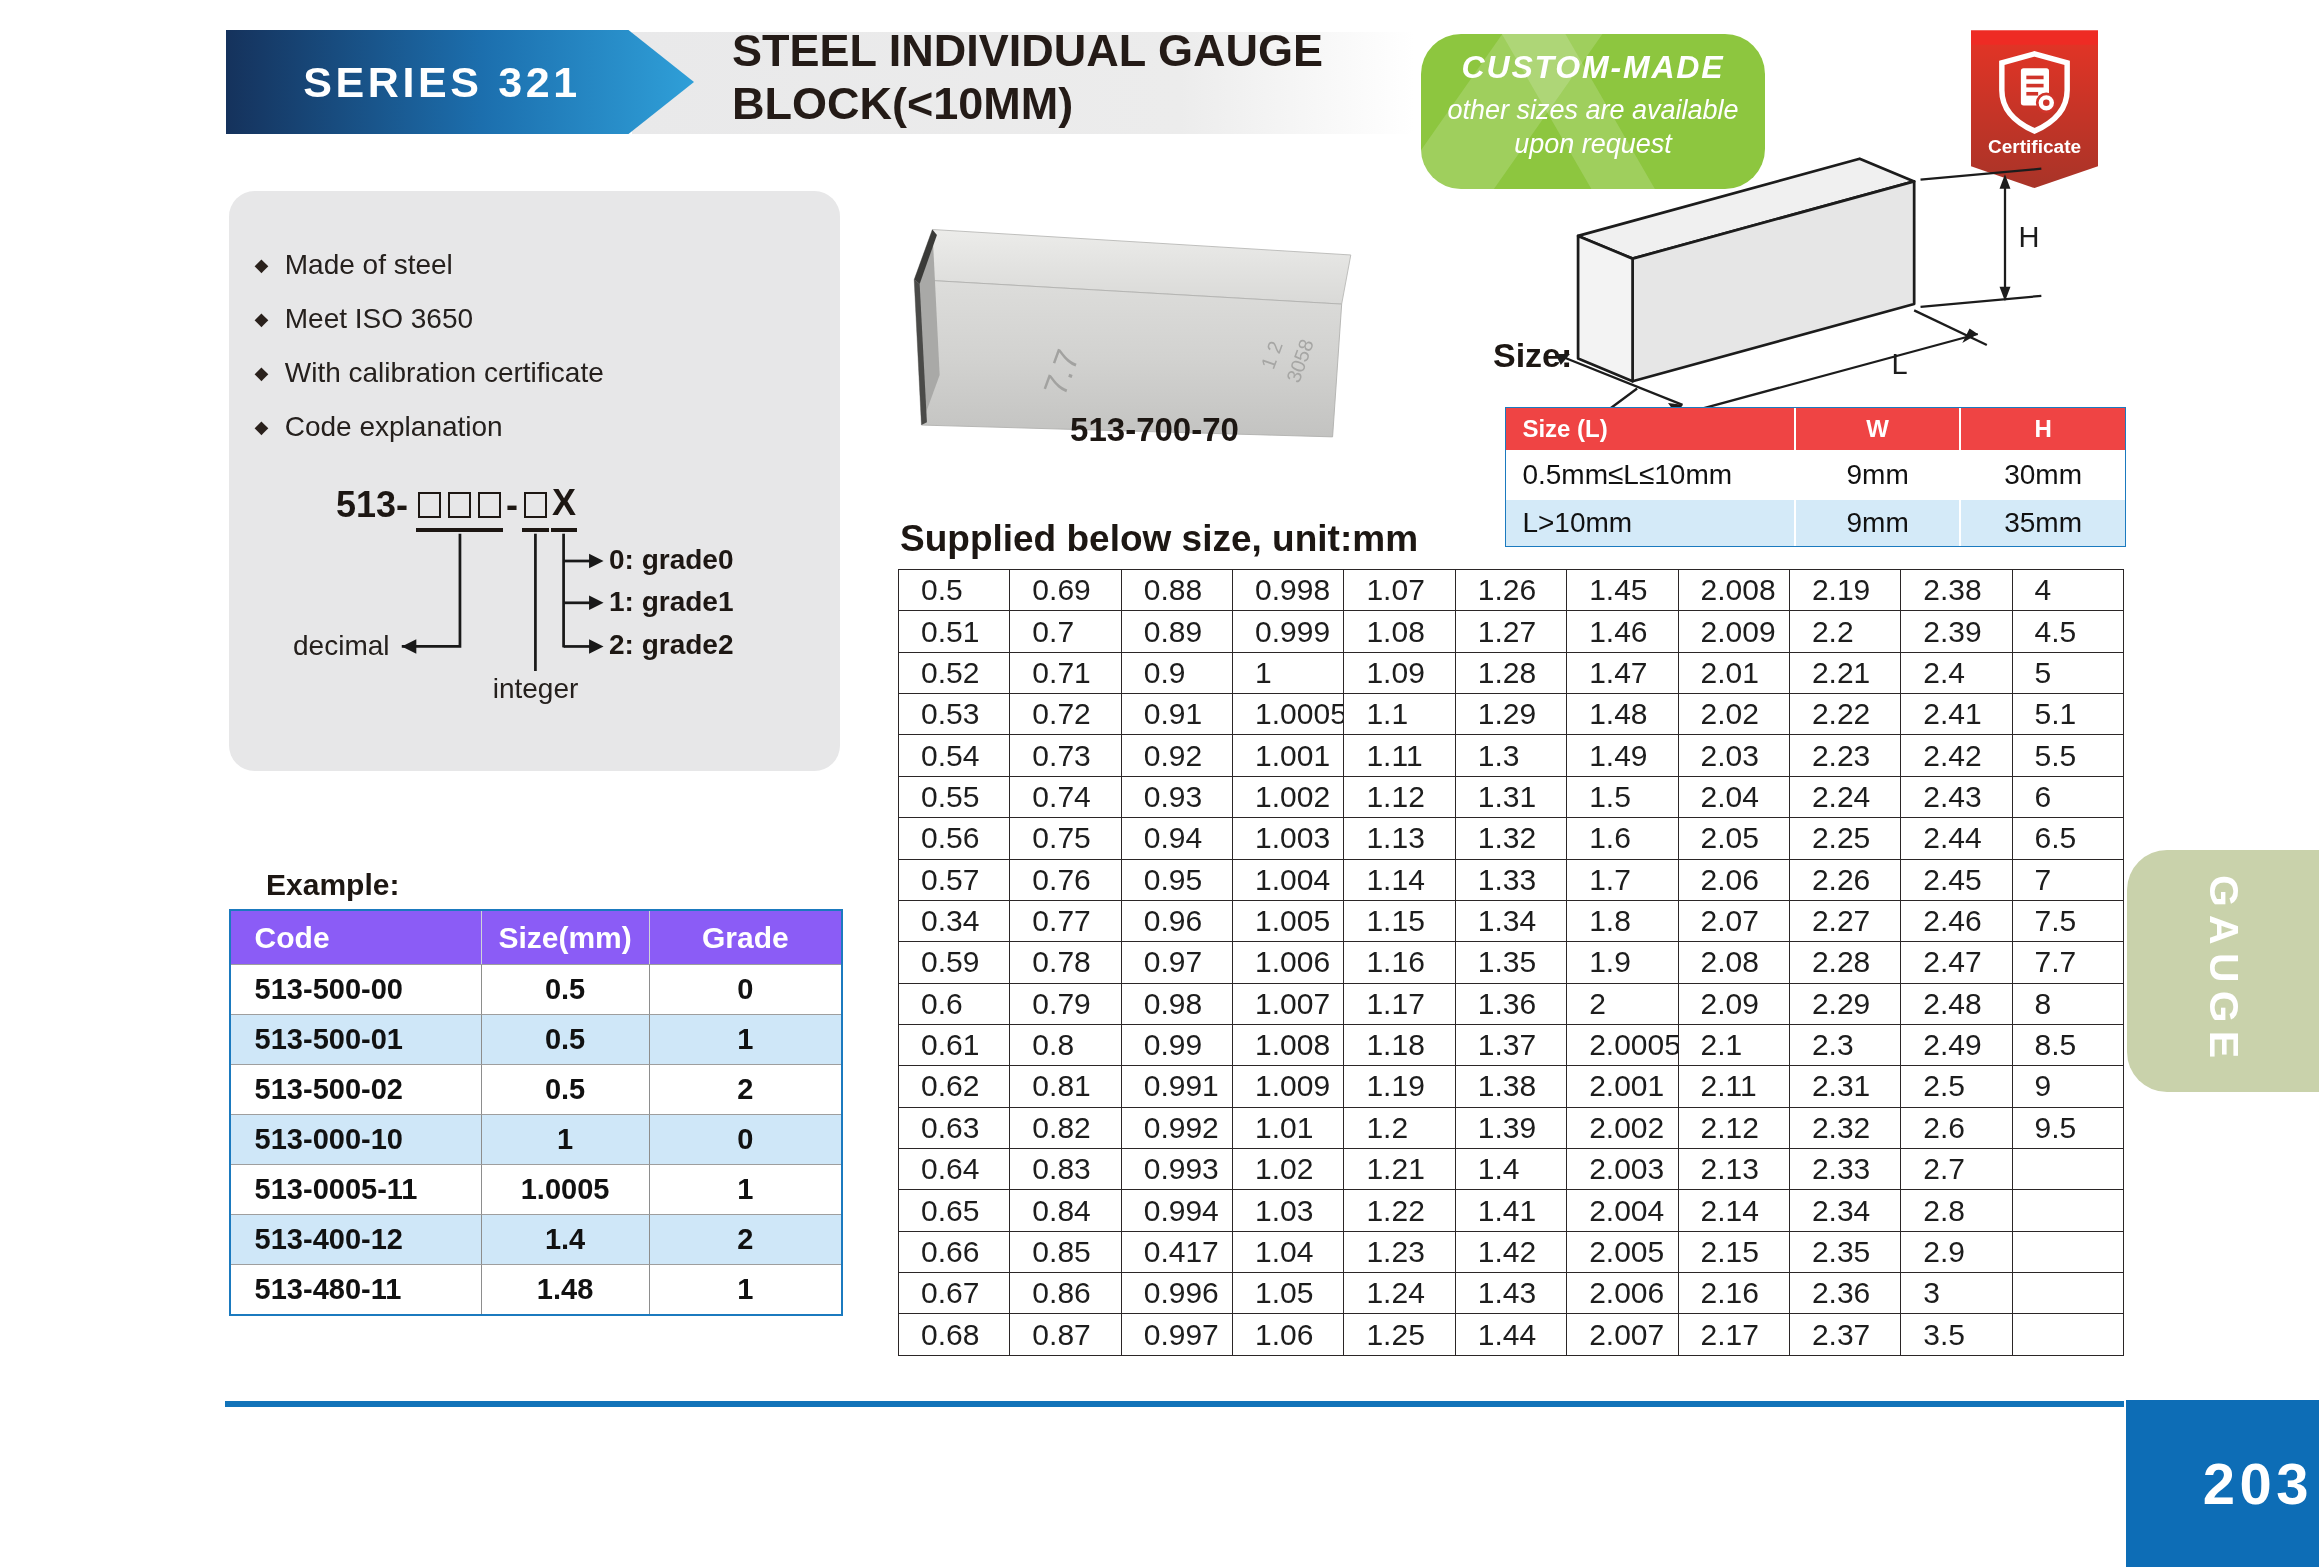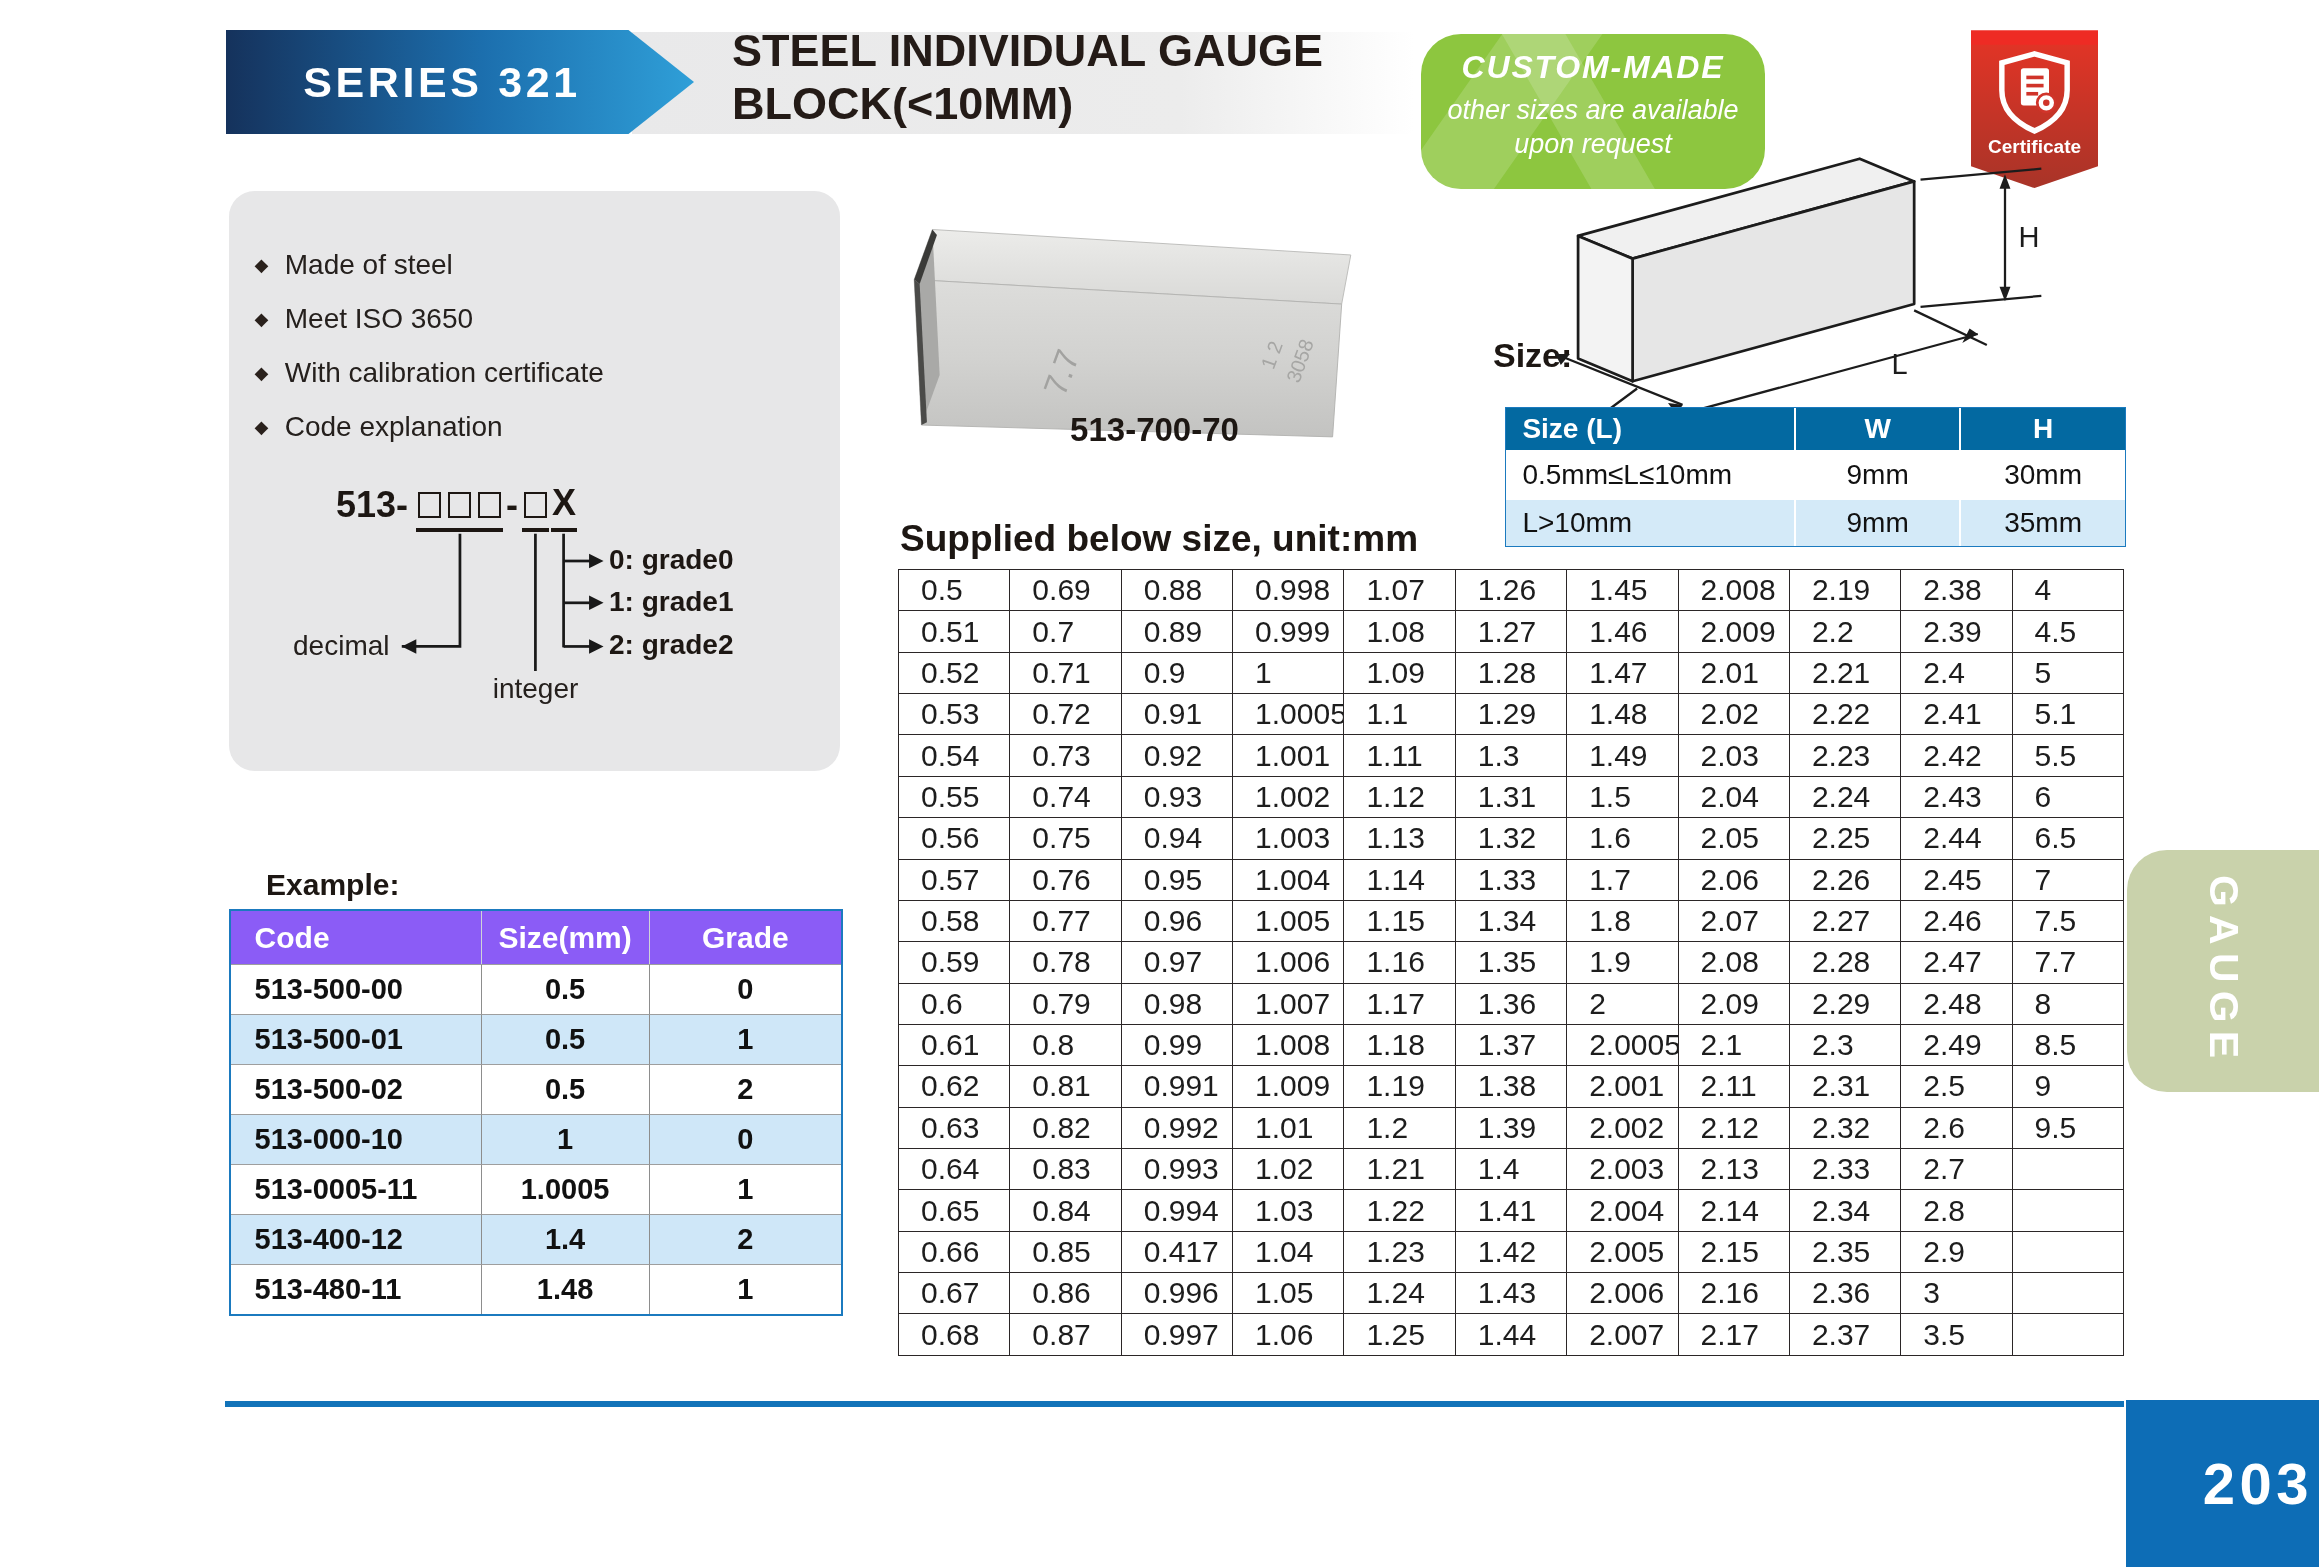--- a/index.html
+++ b/index.html
@@ -41,21 +41,21 @@
   
   table{border-spacing:0;}
   .supplied-table{left:898px;top:569px;}
   .supplied-table table{table-layout:fixed;width:1226px;height:787px;border-collapse:collapse;}
   .supplied-table td{border:1.8px solid #2b2627;font-size:30px;color:#1d1d1d;
      padding:0 0 0 22px;white-space:nowrap;overflow:hidden;}
   .supplied-heading{left:900px;top:518px;font-size:37px;font-weight:bold;color:#1d1713;}
 
   .size-table{left:1505px;top:407px;}
   .size-table table{width:621px;border-collapse:separate;border:1.8px solid #1b7abf;}
-  .size-table th{background:#0369a1;color:#fff;font-size:28px;height:40px;font-weight:bold;}
+  .size-table th{background:#ef4444;color:#fff;font-size:24px;height:40px;font-weight:bold;}
   .size-table th:first-child{text-align:left;padding-left:16.4px;width:273px;}
   .size-table th + th{border-left:2.7px solid #fff;width:165px;}
   .size-table td{font-size:28px;color:#111;height:44px;border-top:2.7px solid #fff;}
   .size-table td:first-child{text-align:left;padding-left:16.4px;}
   .size-table td + td{text-align:center;border-left:2.7px solid #fff;}
   .size-table tbody tr:nth-child(2) td{background:#d4eaf8;}
   .size-label{left:1493px;top:336px;font-size:34px;font-weight:bold;color:#1d1713;}
 
   .example-heading{left:266px;top:868px;font-size:30px;font-weight:bold;color:#1d1713;}
   .example-table{left:229px;top:909px;}
@@ -352,21 +352,21 @@
             <td>1.004</td>
             <td>1.14</td>
             <td>1.33</td>
             <td>1.7</td>
             <td>2.06</td>
             <td>2.26</td>
             <td>2.45</td>
             <td>7</td>
           </tr>
           <tr>
-            <td>0.58</td>
+            <td>0.34</td>
             <td>0.77</td>
             <td>0.96</td>
             <td>1.005</td>
             <td>1.15</td>
             <td>1.34</td>
             <td>1.8</td>
             <td>2.07</td>
             <td>2.27</td>
             <td>2.46</td>
             <td>7.5</td>

